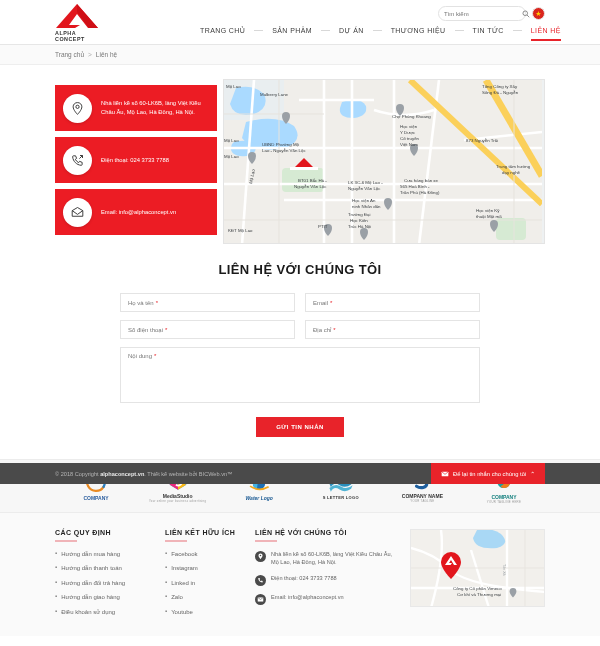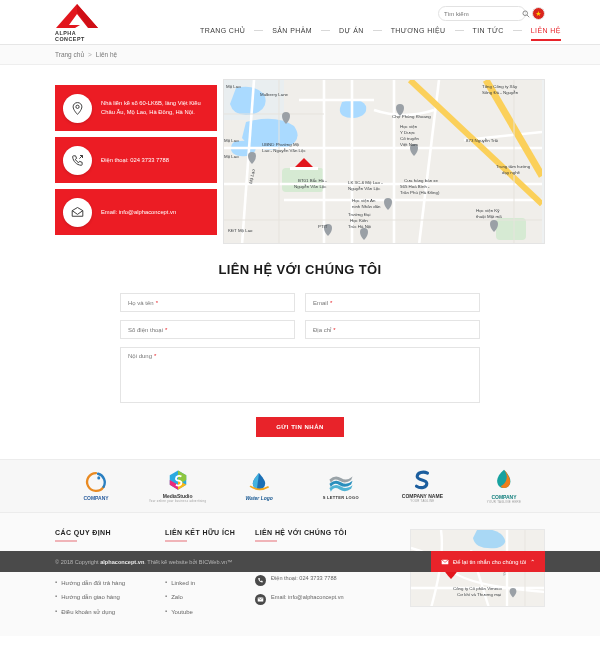--- a/index.html
+++ b/index.html
@@ -3,21 +3,21 @@
 <meta charset="utf-8">
 <style>
   * { box-sizing: border-box; margin: 0; padding: 0; }
   body {
     width: 600px; height: 646px;
     font-family: "Liberation Sans", sans-serif;
     background: #ffffff;
     overflow: hidden;
     color: #333;
   }
-  .page { width: 600px; height: 572px; position: relative; }
+  .page { width: 600px; height: 484px; position: relative; }
 
   
   .header {
     height: 44px; background: #fff;
     display: flex; align-items: flex-end;
     padding: 0 55px 0 55px;
     position: relative;
   }
   .logo-wrap { display: flex; flex-direction: column; align-items: center; width: 85px; padding-bottom: 2px; }
   .logo-mark { width: 44px; height: 26px; }

